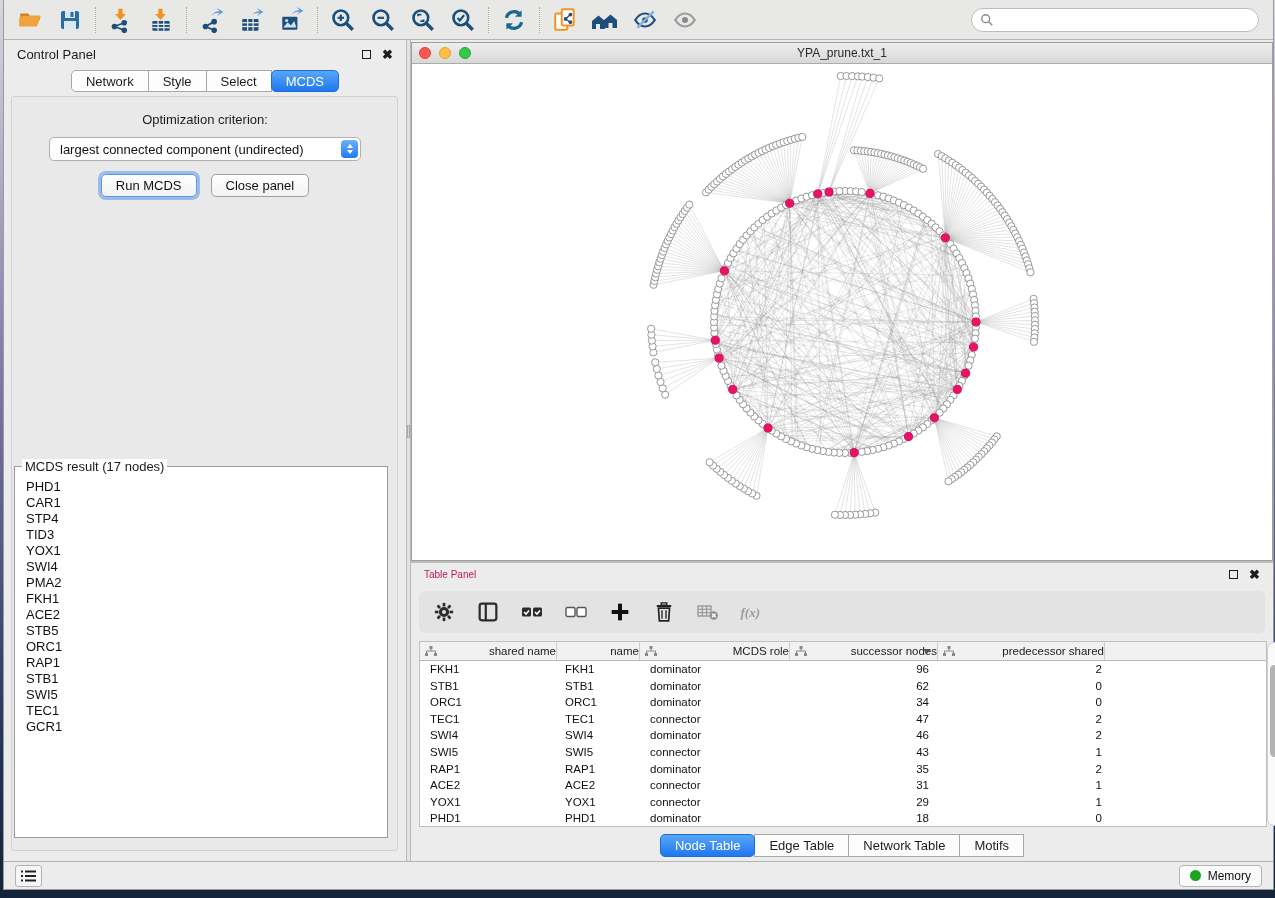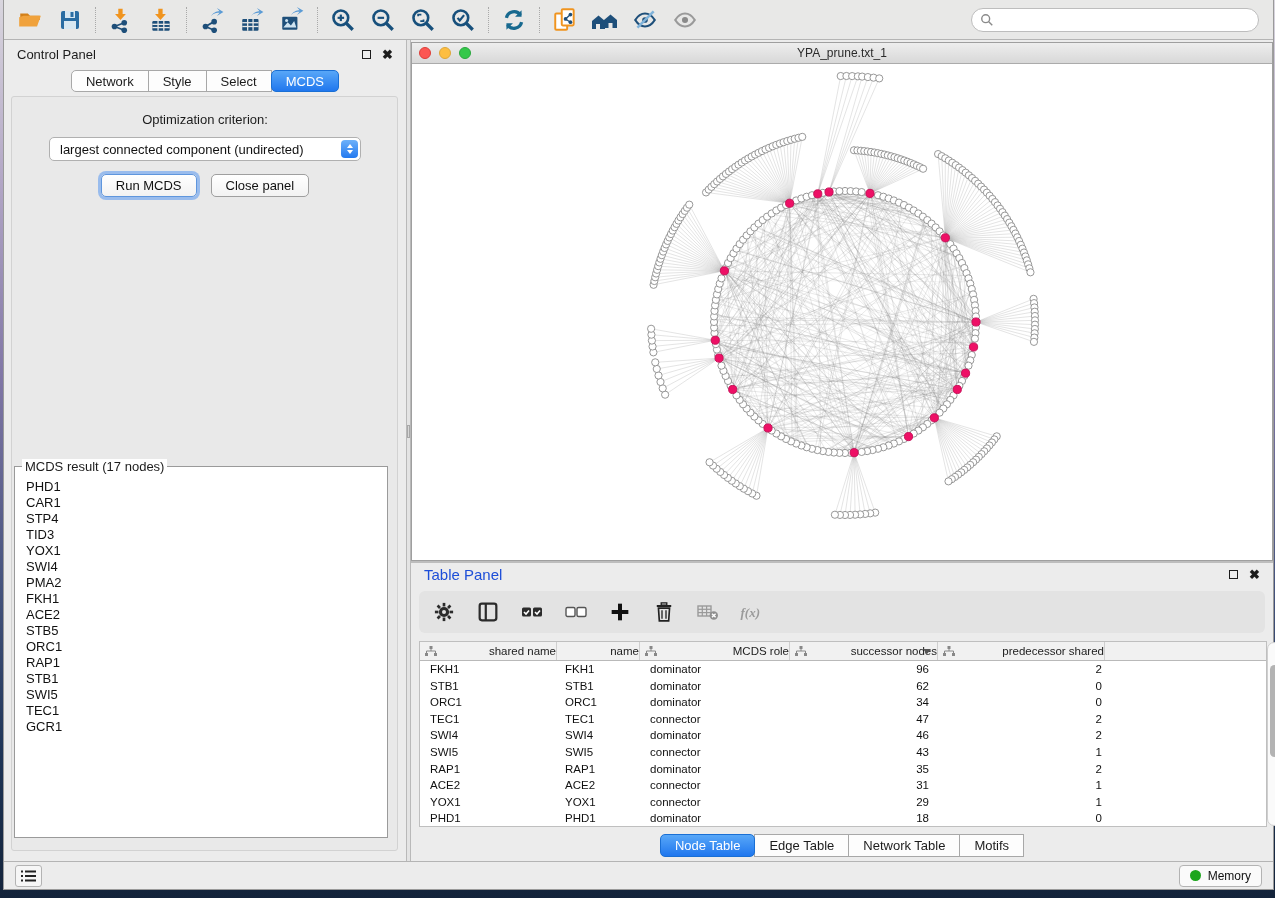--- a/index.html
+++ b/index.html
@@ -76,21 +76,21 @@
   .light { width:12px; height:12px; border-radius:50%; }
   .light.red { background:#fc5753; border:1px solid #dd3e38; }
   .light.yellow { background:#fdbe41; border:1px solid #dda73a; }
   .light.green { background:#34c84a; border:1px solid #2aa73e; }
   .net-title { flex:1; text-align:center; font-size:12px; color:#2b2b2b; }
   .net-canvas { position:absolute; left:0; right:0; top:21px; bottom:0; background:#fff; }
 
   
   .table-panel { position:absolute; left:0; right:0; top:523px; bottom:0; background:#ececec; }
   .tp-titlebar { height:22px; display:flex; align-items:center; padding:0 13px; }
-  .tp-title { font-size:15px; color:#1d4ed8; }
+  .tp-title { font-size:10px; color:#be185d; }
   .tp-toolbar { margin:6px 8px 0 8px; height:42px; background:#e3e3e3; border-radius:6px;
     display:flex; align-items:center; padding:0 12px; gap:18px;font-weight:bold; }
   .tpbtn { width:26px; height:26px; display:flex; align-items:center; justify-content:center; }
   .table-wrap { position:absolute; left:8px; top:78px; width:848px; height:186px; background:#fff;
     border:1px solid #bfbfbf; }
   .thead { display:flex; height:19px; background:#f1f1f1; border-bottom:1px solid #b9b9b9; }
   .th { position:relative; display:flex; align-items:center; justify-content:flex-end;
     font-size:11.5px; color:#222; border-right:1px solid #cfcfcf; }
   .th .hicon { position:absolute; left:5px; top:4px; }
   .th .sortarr { position:absolute; right:6px; top:7px; width:0; height:0;

